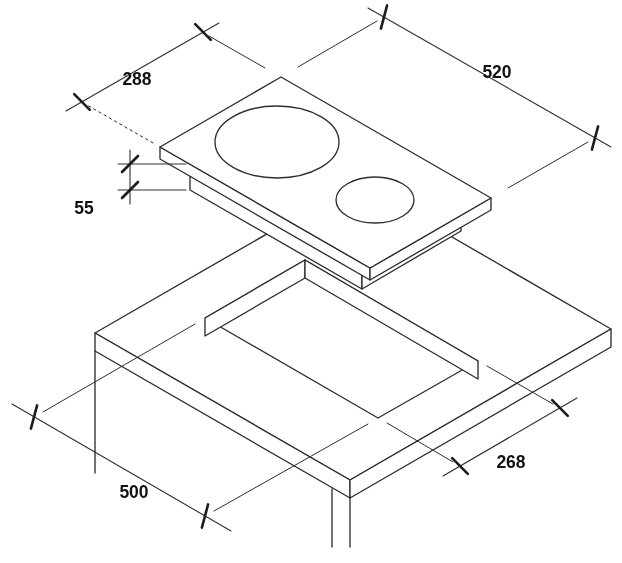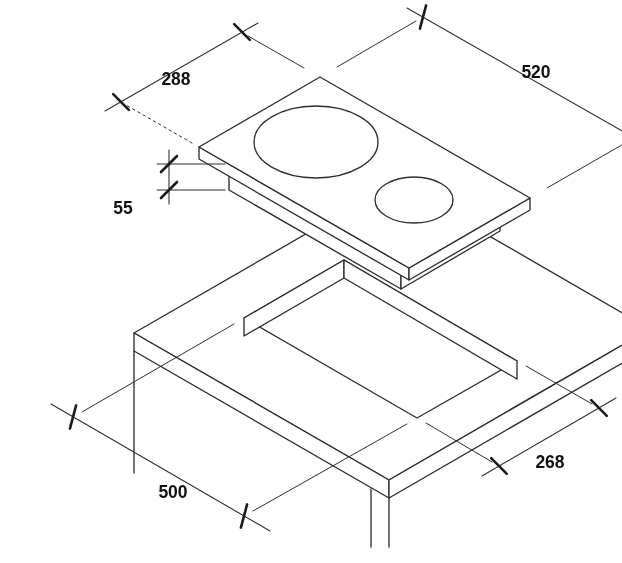--- a/index.html
+++ b/index.html
@@ -9,21 +9,20 @@
     width: 622px;
     height: 563px;
     overflow: hidden;
     font-family: "Liberation Sans", "DejaVu Sans", sans-serif;
   }
   .stage {
     position: relative;
     width: 514px;
     height: 563px;
     background: #ffffff;
-    margin-left: 39px;
   }
   svg { display: block; }
   .face {
     fill: #ffffff;
     stroke: #2e2e2e;
     stroke-width: 1.35;
     stroke-linejoin: round;
   }
   .draw {
     fill: none;

